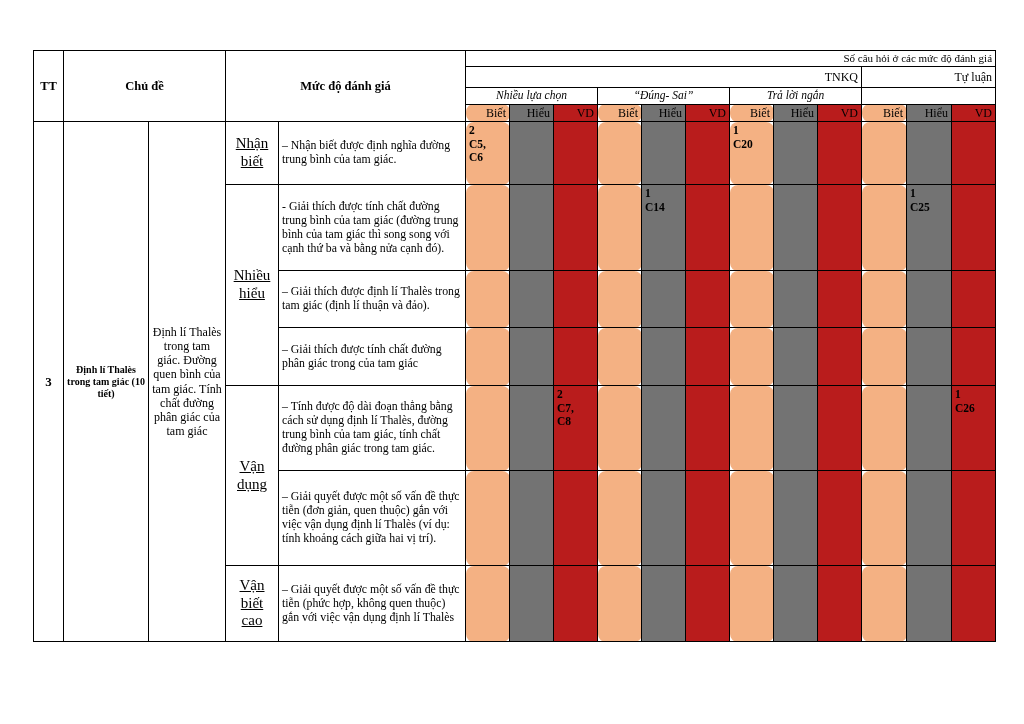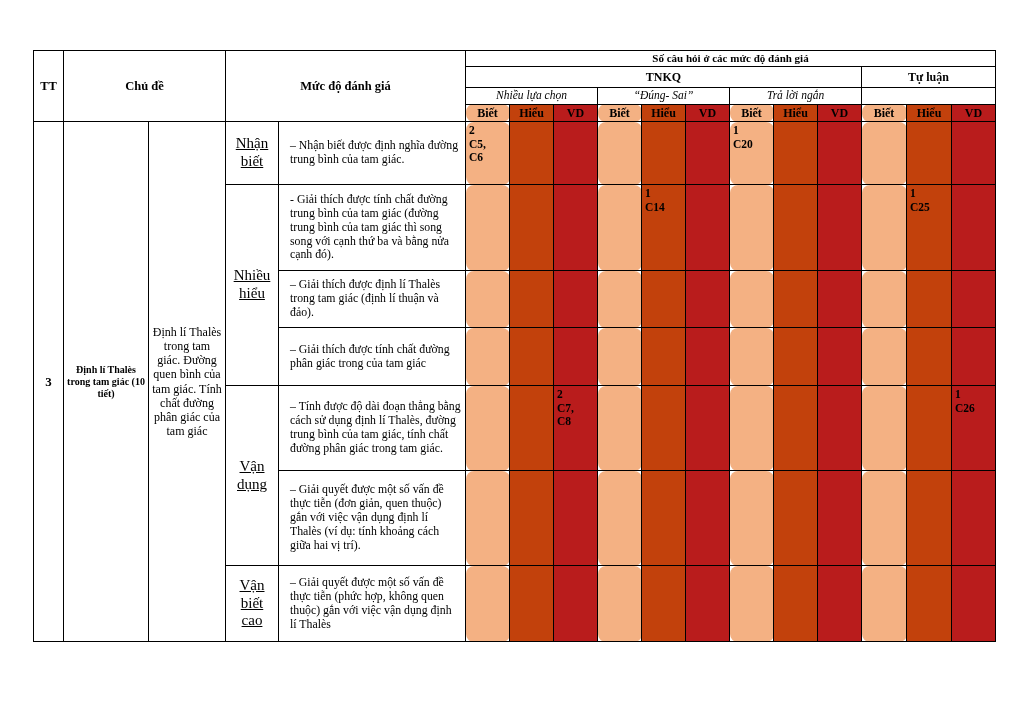--- a/index.html
+++ b/index.html
@@ -24,44 +24,44 @@
   td {
     border: 1px solid #000000;
     padding: 1px 3px;
     vertical-align: middle;
     text-align: center;
     font-size: 12px;
     line-height: 1.18;
     overflow: hidden;
     word-wrap: break-word;
   }
-  .b { font-weight: bold; }
+  .b { font-weight: normal; text-align: right; }
   .i { font-style: italic; font-size: 11.5px; }
   .sm { font-size: 11px; }
   .hd-main { font-size: 12.5px; font-weight: bold; }
   .desc {
     text-align: left;
     font-size: 11.8px;
-    padding: 2px 4px 2px 11px;
+    padding: 2px 4px 2px 3px;
     vertical-align: middle;
   }
   .val {
     vertical-align: top;
     text-align: left;
     font-weight: bold;
     font-size: 11.5px;
     padding: 2px 3px;
     white-space: pre-line;
   }
   .lvl { font-size: 15px; text-decoration: underline; }
   .topic { font-weight: bold; font-size: 10px; }
   .subtopic { font-size: 12px; }
   .rownum { font-weight: bold; font-size: 13px; }
   .biet { background: #f4b183; border-radius: 8px; }
-  .hieu { background: #c2410c; }
+  .hieu { background: #737373; }
   .vd   { background: #b91c1c; }
 </style>
 </head>
 <body>
 
 <div class="page">
   <table class="matrix">
     <colgroup>
       <col style="width:30px">
         <col style="width:85px">

